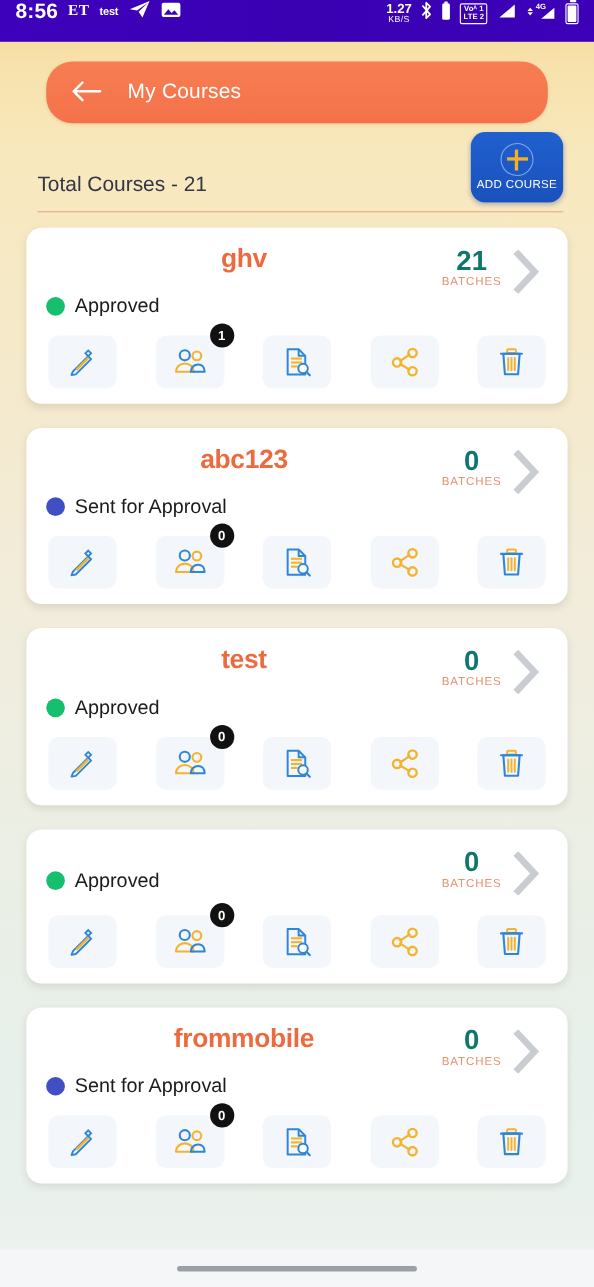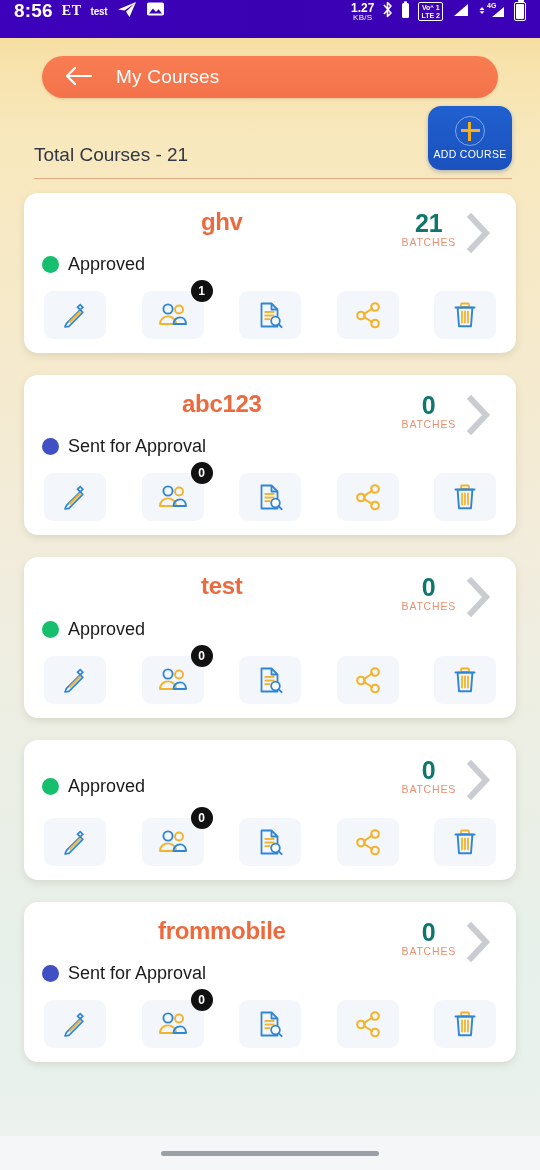--- a/index.html
+++ b/index.html
@@ -54,21 +54,21 @@
   .volte span { display:block; }
   .bat {
     width:12px;height:19px;border:1.8px solid #fff;border-radius:2px;position:relative;
   }
   .bat:before{content:"";position:absolute;top:-4px;left:3px;width:6px;height:2.5px;background:#fff;border-radius:1px;}
   .bat i{position:absolute;left:1px;right:1px;bottom:1px;top:1px;background:#fff;border-radius:1px;display:block;}
 
   
   .topbar-wrap { padding:18px 22px 0 42px; }
   .appbar {
-    height:42px;
+    height:56px;
     background:#f4764b;
     background:linear-gradient(180deg,#f87d52 0%,#f4724a 100%);
     border-radius:24px;
     display:flex; align-items:center;
     padding-left:22px;
     box-shadow:0 1px 3px rgba(150,90,50,.22);
     width:456px;
   }
   .back-arrow { width:30px;height:24px;position:relative;flex:0 0 auto; }
   .back-arrow svg { display:block; }

